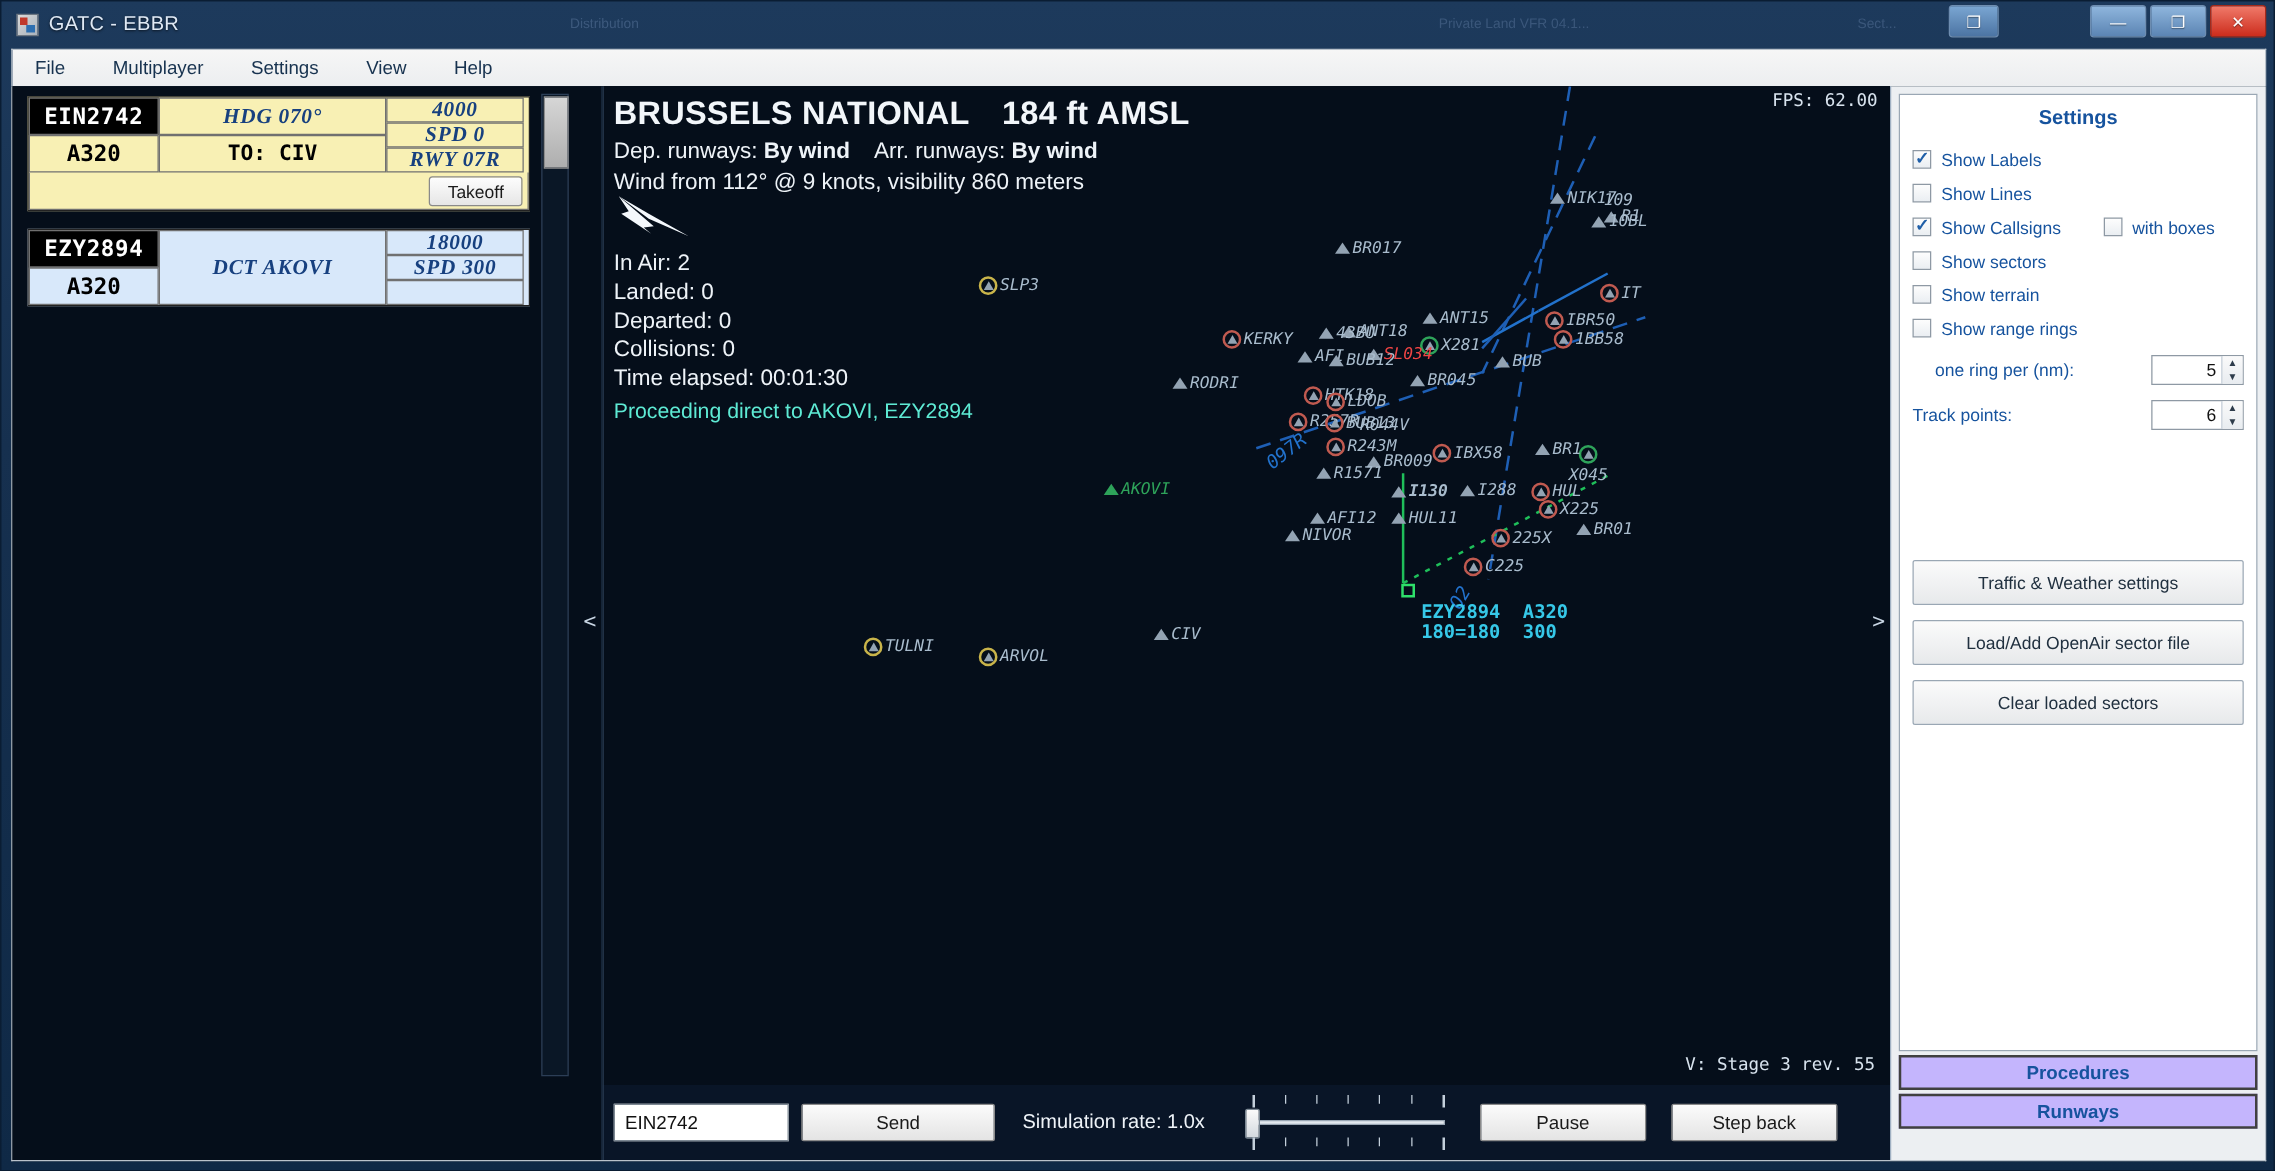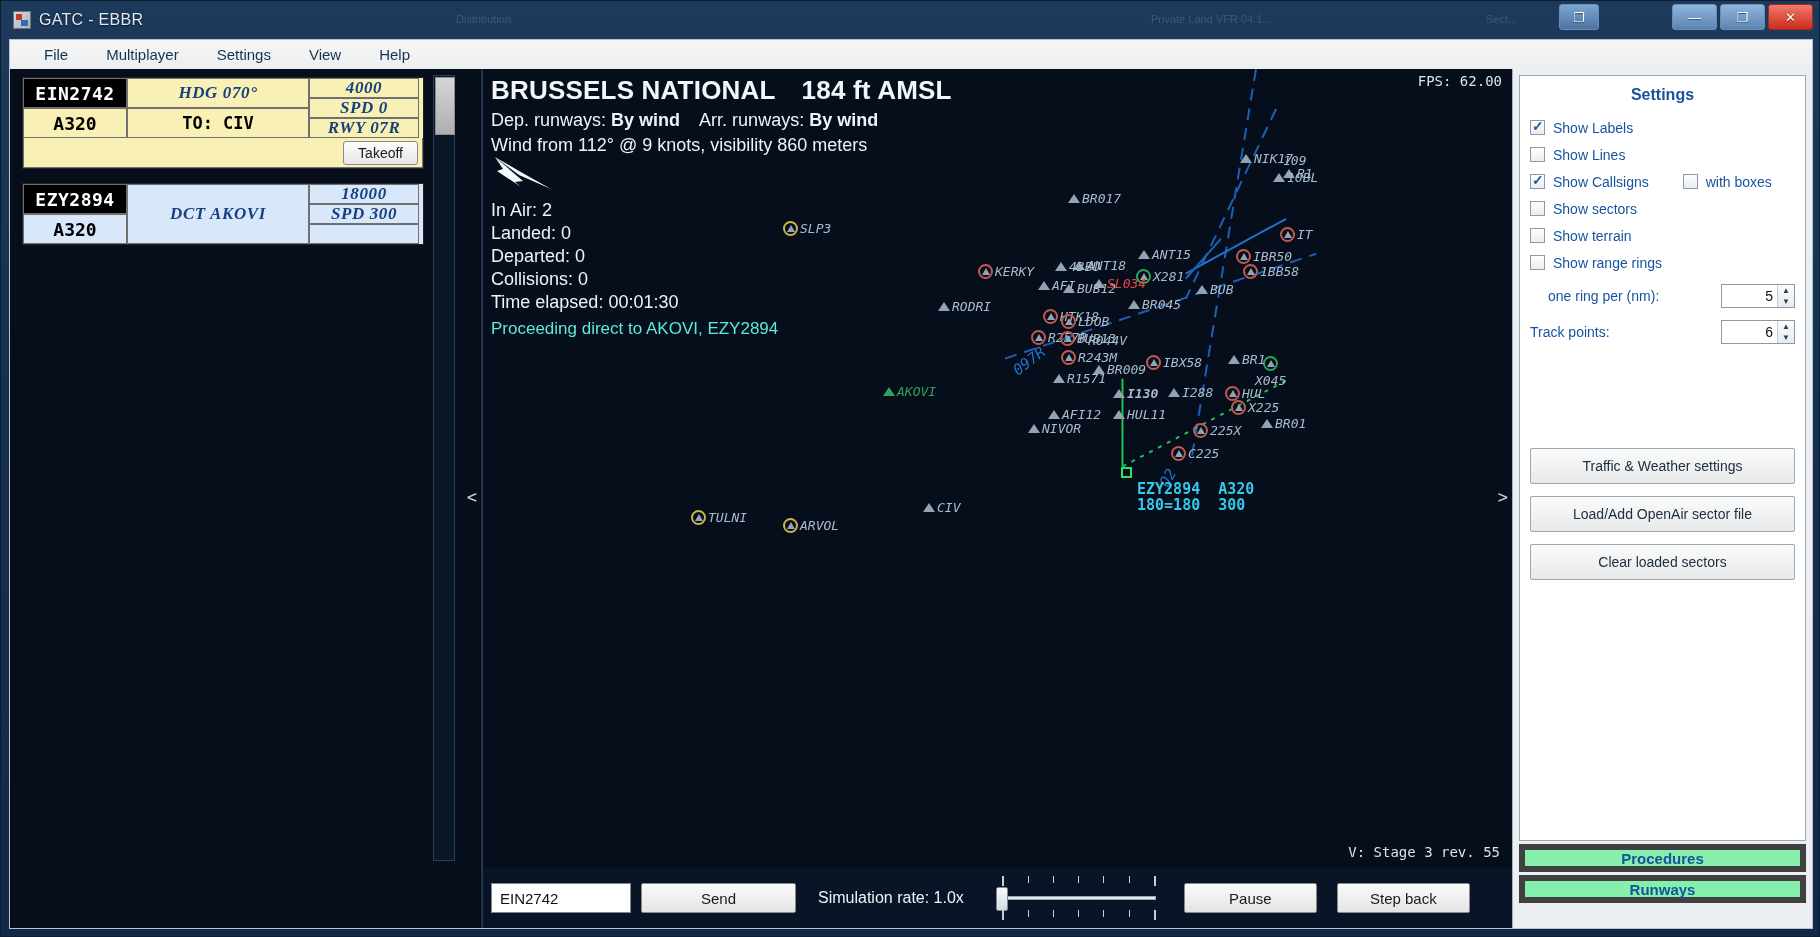--- a/index.html
+++ b/index.html
@@ -57,21 +57,21 @@
     color: #fff; font-size: 13px; text-shadow: 0 1px 1px rgba(0,0,0,.5);
   }
   .win-btn.close { background: linear-gradient(180deg,#f07a6a,#cc2c1c); border-color:#a52a1a; }
   .win-btn.extra { width: 40px; margin-right: 70px; background: linear-gradient(180deg,#7aa6d2,#4c74a3); }
 
   
   #menu-bar {
     position: absolute; left: 8px; top: 38px; width: 1804px; height: 30px;
     background: linear-gradient(180deg,#f6f6f6,#eceef0);
     border: 1px solid #b9c2cb; border-bottom: none;
-    display: flex; align-items: center; padding-left: 30px; gap: 30px;
+    display: flex; align-items: center; padding-left: 14px; gap: 30px;
   }
   .menu-item { font-size: 15px; color: #17324f; cursor: default; padding: 3px 4px; }
 
   
   #client {
     position: absolute; left: 8px; top: 68px; width: 1804px; height: 860px;
     background: #0a1726; border: 1px solid #b9c2cb; border-top: none;
     display: flex;
   }
 
@@ -280,21 +280,21 @@
     font-size: 8px; color: #2e3c4b;
   }
   .indent { margin-left: 18px; }
   .panel-btn {
     width: 100%; height: 36px; margin-top: 12px;
     background: linear-gradient(180deg,#fbfbfb,#e7e9eb); border: 1px solid #9aa7b4;
     border-radius: 2px; font-size: 14px; color: #20303f;
   }
   .tab-btn {
     width: 100%; height: 28px; margin-top: 3px;
-    background: #86efac; border: 6px solid #404040;
+    background: #c4b5fd; border: 2px solid #404040;
     font-size: 15px; font-weight: bold; color: #16539e;
   }
   #settings-spacer { height: 88px; }
 </style>
 </head>
 <body>
 
 <div id="app-window">
 
   <div id="title-bar">

